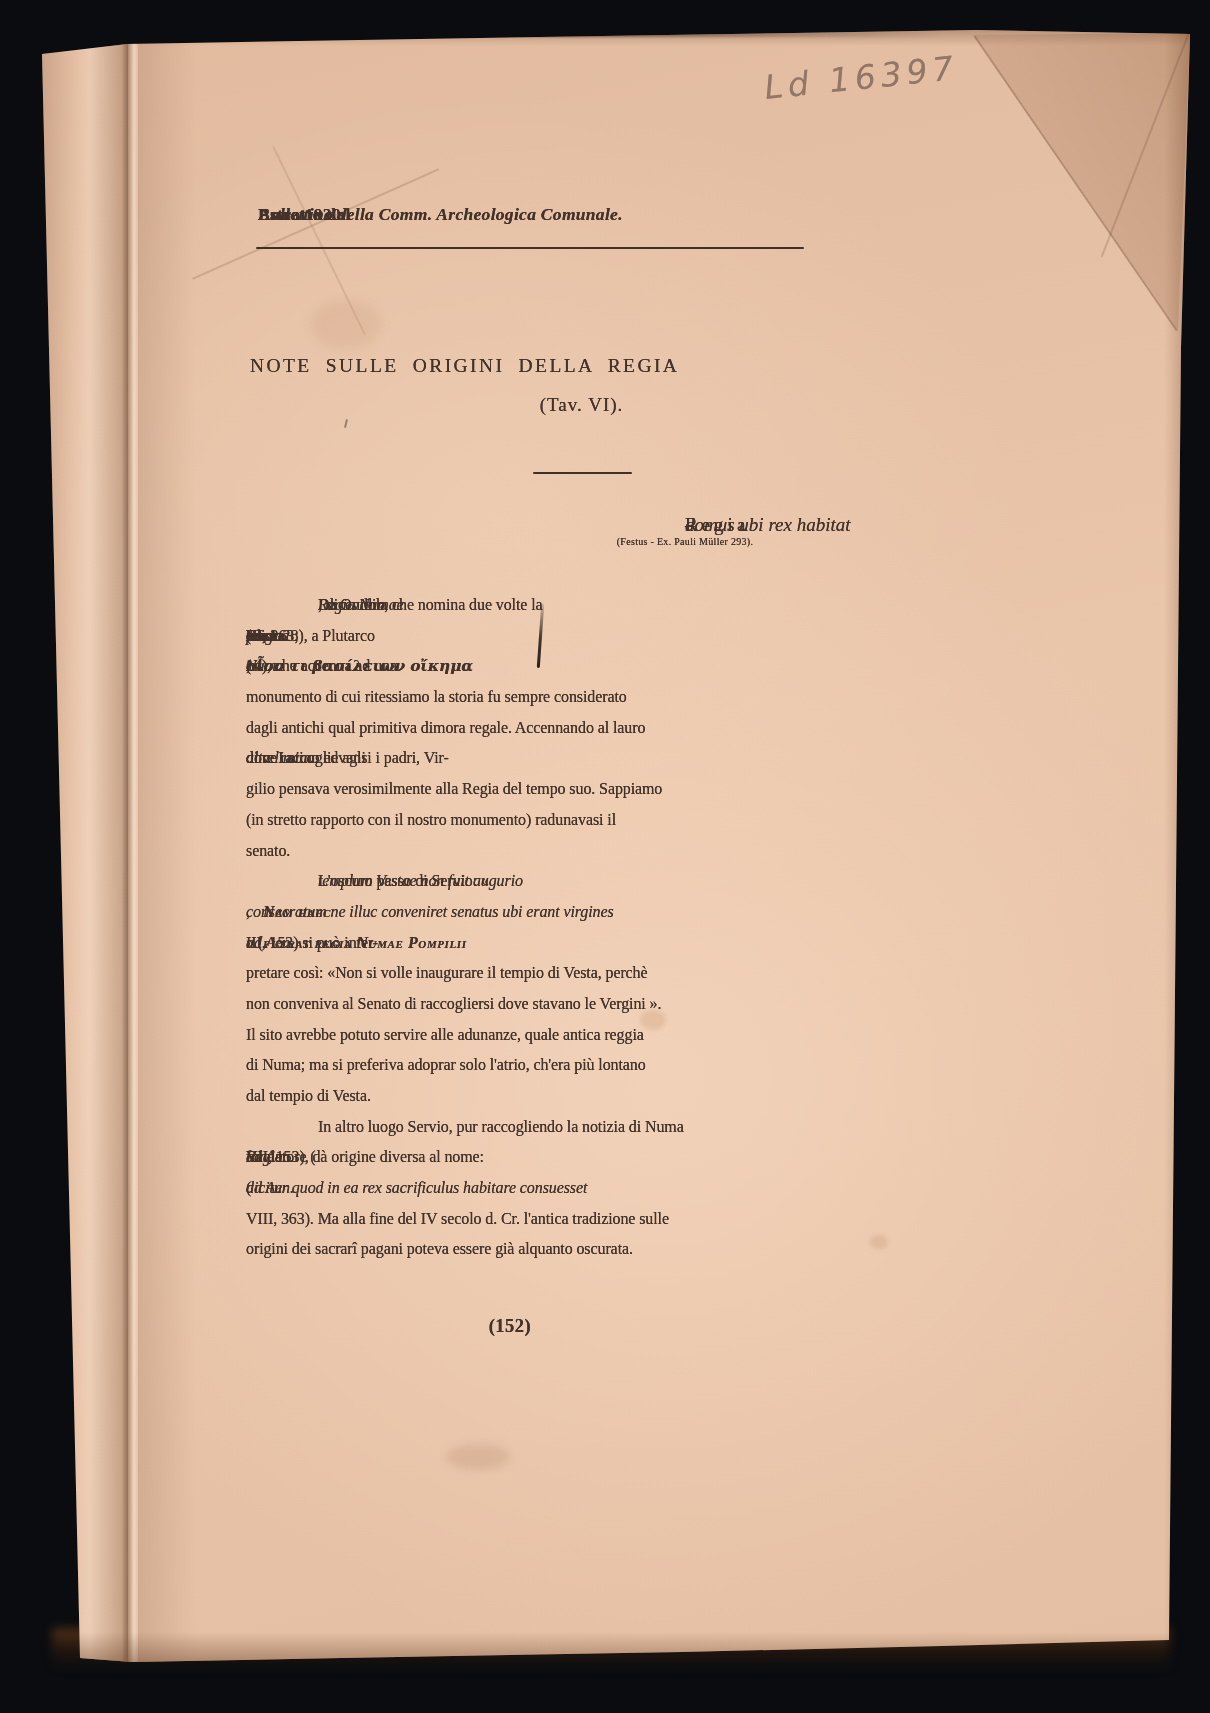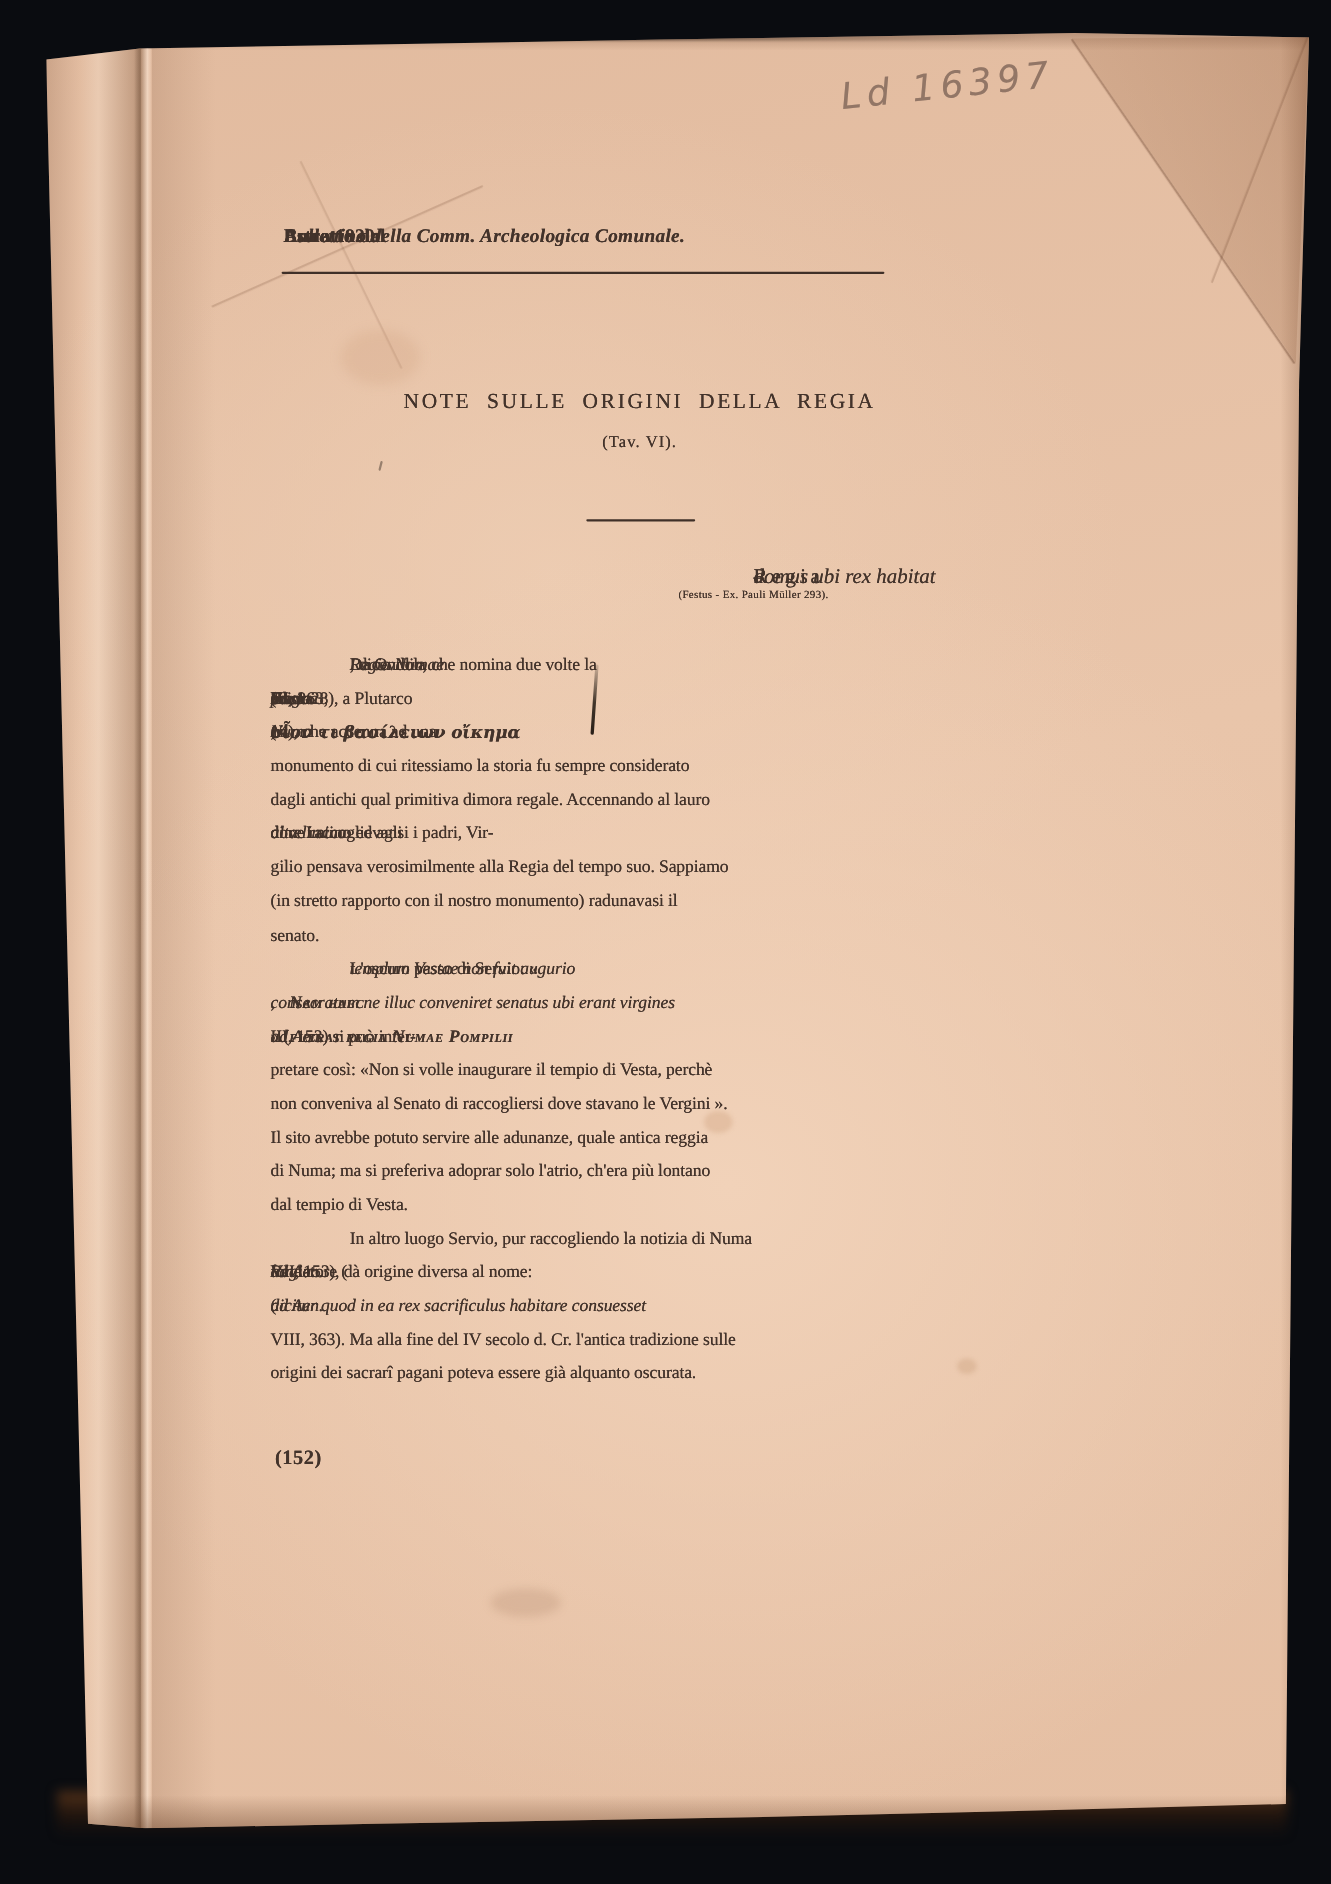--- a/index.html
+++ b/index.html
@@ -48,43 +48,43 @@
   .stain.s3{left:828px;top:1207px;width:18px;height:14px;background:rgba(185,135,95,0.25);filter:blur(2px);}
   .stain.s4{left:404px;top:1416px;width:64px;height:26px;background:rgba(150,105,80,0.18);filter:blur(4px);}
   
   .paper .txt{position:absolute;text-shadow:0 0 0.5px currentColor;}
   .handwritten{left:722px;top:30px;font-family:"DejaVu Sans",sans-serif;font-style:italic;
     font-size:33px;letter-spacing:5px;color:rgba(125,100,88,0.55);transform:rotate(-6deg);
     text-shadow:none;font-weight:400;}
   .header-line{left:216px;top:176px;font-size:17.5px;font-weight:600;letter-spacing:0.3px;white-space:nowrap;}
   .rule{background:#3f3028;height:2px;border-radius:1px;}
   .header-rule{left:214px;top:219px;width:548px;}
-  .article-title{left:208px;top:327px;width:663px;text-align:center;font-size:19.5px;
+  .article-title{left:208px;top:327px;width:663px;text-align:left;font-size:19.5px;
     letter-spacing:2.4px;word-spacing:7px;white-space:nowrap;}
-  .plate-ref{left:208px;top:366px;width:663px;text-align:center;font-size:15px;letter-spacing:1px;}
+  .plate-ref{left:208px;top:366px;width:663px;text-align:center;font-size:19px;letter-spacing:1px;}
   .pencil-speck{left:303px;top:391px;width:2px;height:9px;background:rgba(70,55,45,0.5);
     transform:rotate(14deg);border-radius:1px;}
   .title-rule{left:491px;top:444px;width:99px;}
   .epigraph{left:448px;top:486px;width:390px;text-align:center;}
   .epigraph-quote{position:static;display:block;font-size:19px;}
   .epigraph-source{position:static;display:block;margin-top:22px;font-size:10px;font-weight:400;letter-spacing:0.3px;}
   .body-block{left:204px;top:562px;width:663px;font-size:16px;letter-spacing:-0.1px;}
   .para{position:static;}
   .line{position:static;display:block;height:30.7px;line-height:30.7px;
         text-align:justify;text-align-last:justify;overflow:visible;white-space:normal;}
   .line.first{text-indent:36px;}
   .line.last{text-align-last:left;}
   .run-r{font-style:normal;}
   .run-i{font-style:italic;}
   .run-g{font-style:italic;font-weight:700;font-family:"DejaVu Serif",serif;font-size:0.96em;}
   .run-sc{font-variant:small-caps;font-style:italic;letter-spacing:0.6px;font-weight:600;margin-left:17px;}
   .run-ls{letter-spacing:4px;}
   .ink-stroke{left:497px;top:576px;width:3px;height:64px;transform:rotate(4deg);border-radius:2px;
     background:linear-gradient(180deg,rgba(40,30,22,0.15),rgba(35,26,18,0.85) 55%,rgba(30,22,16,0.95));}
-  .page-number{left:208px;top:1288px;width:520px;font-size:18.5px;font-weight:700;letter-spacing:0.5px;}
+  .page-number{left:208px;top:1288px;width:520px;text-align:center;font-size:18.5px;font-weight:700;letter-spacing:0.5px;}
 </style>
 </head>
 <body>
 
 <div class="stage">
   <div class="cast-shadow"></div>
 
   <div class="paper">
 
     <div class="spine-shade"></div>

